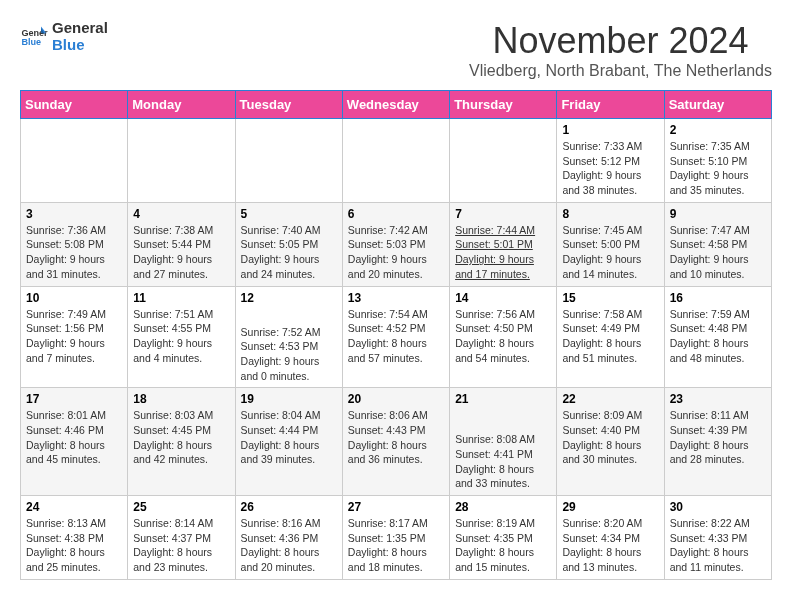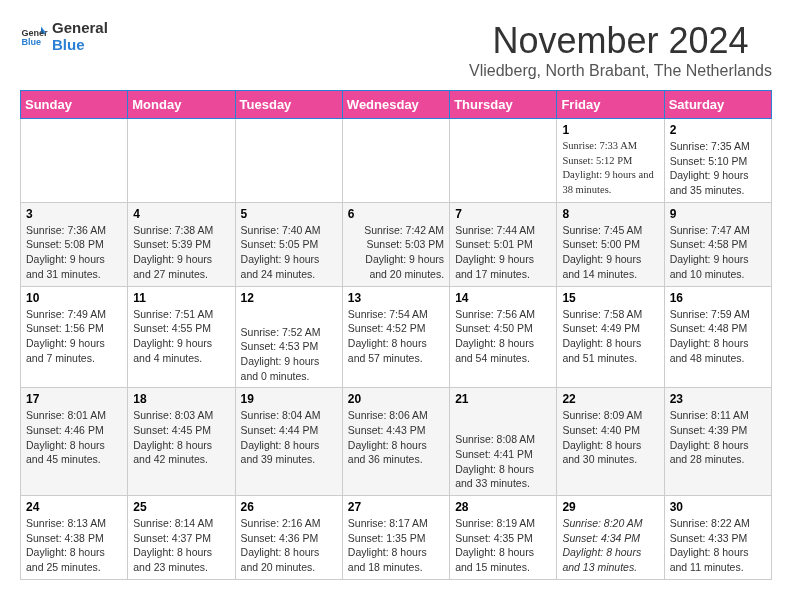--- a/index.html
+++ b/index.html
@@ -118,59 +118,59 @@
   </thead>
   <tbody id="calendar-body">
   <tr>
         <td class="empty-cell"></td>
         <td class="empty-cell"></td>
         <td class="empty-cell"></td>
         <td class="empty-cell"></td>
         <td class="empty-cell"></td>
         <td>
           <span class="day-num">1</span>
-          <div class="day-info" style="white-space: pre-line; font-family: Liberation Serif, serif;">Sunrise: 7:33 AM
+          <div class="day-info" style="white-space: pre-line;">Sunrise: 7:33 AM
 Sunset: 5:12 PM
 Daylight: 9 hours and 38 minutes.</div>
         </td>
         <td>
           <span class="day-num">2</span>
           <div class="day-info" style="white-space: pre-line;">Sunrise: 7:35 AM
 Sunset: 5:10 PM
 Daylight: 9 hours and 35 minutes.</div>
         </td>
       </tr>
       <tr>
         <td>
           <span class="day-num">3</span>
           <div class="day-info" style="white-space: pre-line;">Sunrise: 7:36 AM
 Sunset: 5:08 PM
 Daylight: 9 hours and 31 minutes.</div>
         </td>
         <td>
           <span class="day-num">4</span>
           <div class="day-info" style="white-space: pre-line;">Sunrise: 7:38 AM
-Sunset: 5:39 PM
+Sunset: 5:44 PM
 Daylight: 9 hours and 27 minutes.</div>
         </td>
         <td>
           <span class="day-num">5</span>
           <div class="day-info" style="white-space: pre-line;">Sunrise: 7:40 AM
 Sunset: 5:05 PM
 Daylight: 9 hours and 24 minutes.</div>
         </td>
         <td>
           <span class="day-num">6</span>
-          <div class="day-info" style="white-space: pre-line; text-align: right;">Sunrise: 7:42 AM
+          <div class="day-info" style="white-space: pre-line;">Sunrise: 7:42 AM
 Sunset: 5:03 PM
 Daylight: 9 hours and 20 minutes.</div>
         </td>
         <td>
           <span class="day-num">7</span>
-          <div class="day-info" style="white-space: pre-line;">Sunrise: 7:44 AM
+          <div class="day-info" style="white-space: pre-line; text-decoration: underline;">Sunrise: 7:44 AM
 Sunset: 5:01 PM
 Daylight: 9 hours and 17 minutes.</div>
         </td>
         <td>
           <span class="day-num">8</span>
           <div class="day-info" style="white-space: pre-line;">Sunrise: 7:45 AM
 Sunset: 5:00 PM
 Daylight: 9 hours and 14 minutes.</div>
         </td>
         <td>
@@ -276,39 +276,39 @@
 Daylight: 8 hours and 25 minutes.</div>
         </td>
         <td>
           <span class="day-num">25</span>
           <div class="day-info" style="white-space: pre-line;">Sunrise: 8:14 AM
 Sunset: 4:37 PM
 Daylight: 8 hours and 23 minutes.</div>
         </td>
         <td>
           <span class="day-num">26</span>
-          <div class="day-info" style="white-space: pre-line;">Sunrise: 2:16 AM
+          <div class="day-info" style="white-space: pre-line;">Sunrise: 8:16 AM
 Sunset: 4:36 PM
 Daylight: 8 hours and 20 minutes.</div>
         </td>
         <td>
           <span class="day-num">27</span>
           <div class="day-info" style="white-space: pre-line;">Sunrise: 8:17 AM
 Sunset: 1:35 PM
 Daylight: 8 hours and 18 minutes.</div>
         </td>
         <td>
           <span class="day-num">28</span>
           <div class="day-info" style="white-space: pre-line;">Sunrise: 8:19 AM
 Sunset: 4:35 PM
 Daylight: 8 hours and 15 minutes.</div>
         </td>
         <td>
           <span class="day-num">29</span>
-          <div class="day-info" style="white-space: pre-line; font-style: italic;">Sunrise: 8:20 AM
+          <div class="day-info" style="white-space: pre-line;">Sunrise: 8:20 AM
 Sunset: 4:34 PM
 Daylight: 8 hours and 13 minutes.</div>
         </td>
         <td>
           <span class="day-num">30</span>
           <div class="day-info" style="white-space: pre-line;">Sunrise: 8:22 AM
 Sunset: 4:33 PM
 Daylight: 8 hours and 11 minutes.</div>
         </td>
       </tr>

